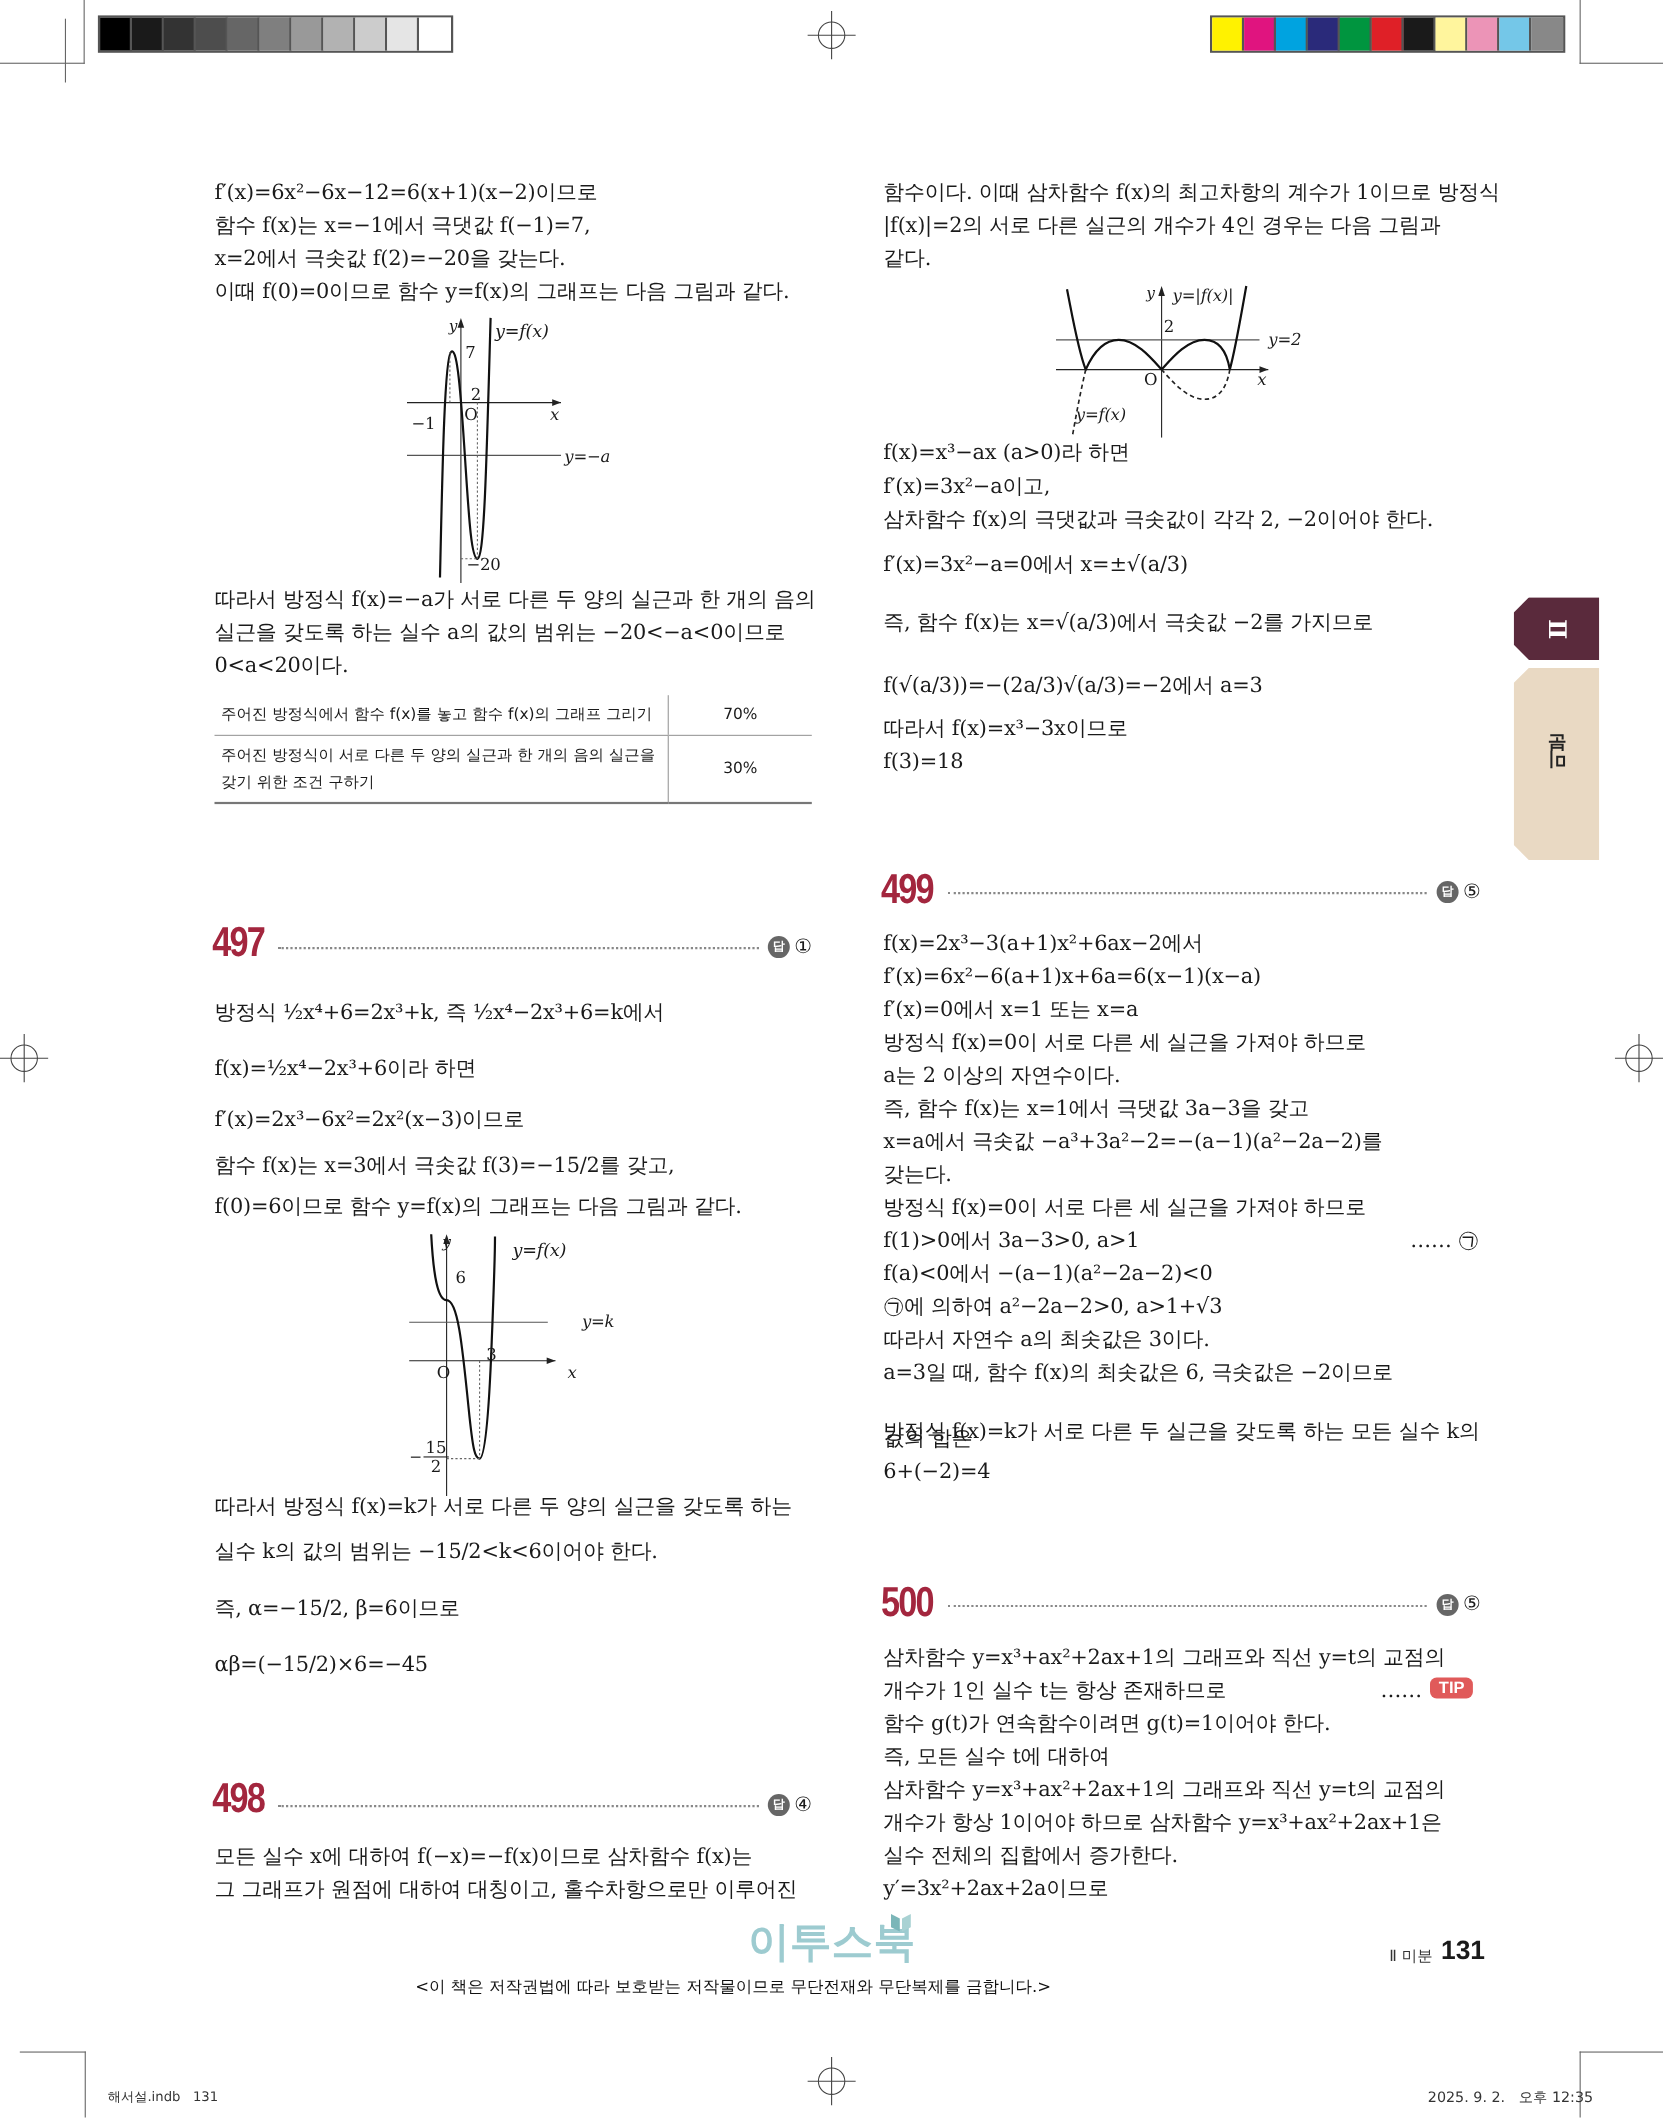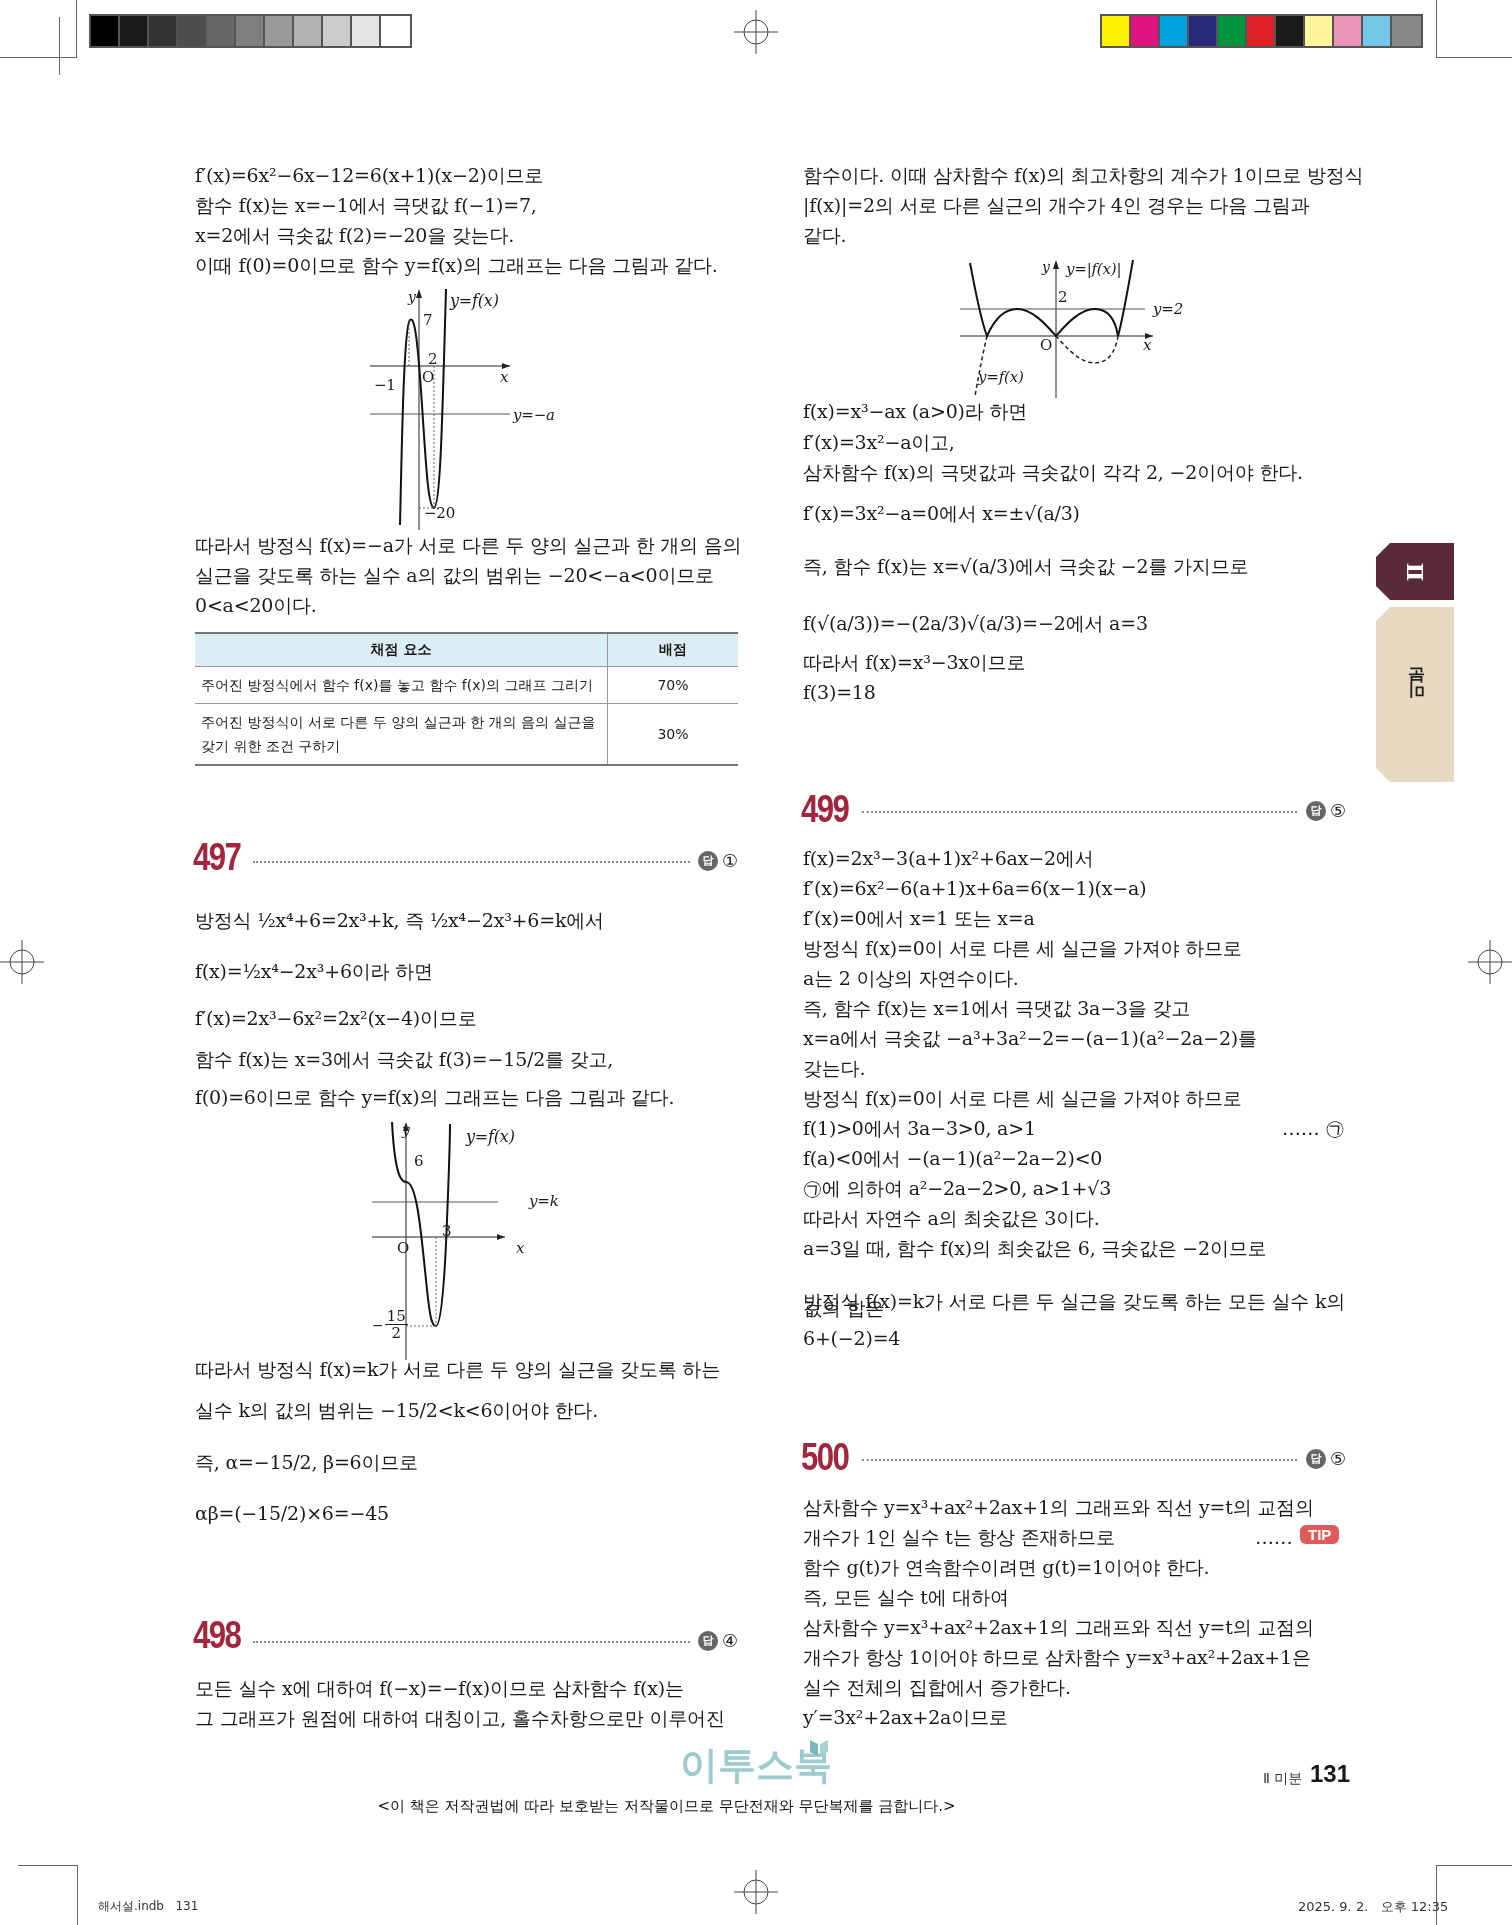--- a/index.html
+++ b/index.html
@@ -126,44 +126,40 @@
   <span class="line m" style="left:500px;top:362px;font-size:15px;">x</span>
   <span class="line m" style="left:513px;top:400px;font-size:15px;">y=−a</span>
   <span class="line" style="left:424px;top:498px;font-size:15px;">−20</span>
 
   <div class="line" style="left:195px;top:530px;">따라서 방정식 f(x)=−a가 서로 다른 두 양의 실근과 한 개의 음의</div>
   <div class="line" style="left:195px;top:560px;">실근을 갖도록 하는 실수 a의 값의 범위는 −20&lt;−a&lt;0이므로</div>
   <div class="line" style="left:195px;top:590px;">0&lt;a&lt;20이다.</div>
 
   <table class="score-table">
     <tbody>
-        <tr>
-      <th>채점 요소</th>
-      <th>배점</th>
-    </tr>
     <tr>
       <td>주어진 방정식에서 함수 f(x)를 놓고 함수 f(x)의 그래프 그리기</td>
       <td>70%</td>
     </tr>
     <tr>
       <td>주어진 방정식이 서로 다른 두 양의 실근과 한 개의 음의 실근을 갖기 위한 조건 구하기</td>
       <td>30%</td>
     </tr>
   </tbody>
     </table>
 
   <div class="qnum" style="left:193px;top:836px;">497</div>
   <div class="dots" style="left:253px;top:861px;width:437px;"></div>
   <div class="ans" style="left:698px;top:850px;">
     <span class="ans-badge">답</span>
     <span class="ans-num">①</span>
   </div>
   <div class="line" style="left:195px;top:905px;">방정식 ½x⁴+6=2x³+k, 즉 ½x⁴−2x³+6=k에서</div>
   <div class="line" style="left:195px;top:956px;">f(x)=½x⁴−2x³+6이라 하면</div>
-  <div class="line" style="left:195px;top:1003px;">f′(x)=2x³−6x²=2x²(x−4)이므로</div>
+  <div class="line" style="left:195px;top:1003px;">f′(x)=2x³−6x²=2x²(x−3)이므로</div>
   <div class="line" style="left:195px;top:1044px;">함수 f(x)는 x=3에서 극솟값 f(3)=−15/2를 갖고,</div>
   <div class="line" style="left:195px;top:1082px;">f(0)=6이므로 함수 y=f(x)의 그래프는 다음 그림과 같다.</div>
 
   <svg class="abs" style="left:370px;top:1120px;" width="210" height="240" viewBox="0 0 210 240">
     <line x1="2" y1="117" x2="135" y2="117" stroke="#222"></line>
     <polygon points="135,117 127,114 127,120" fill="#222"></polygon>
     <line x1="36" y1="240" x2="36" y2="4" stroke="#222"></line>
     <polygon points="36,2 33,11 39,11" fill="#222"></polygon>
     <line x1="2" y1="82" x2="128" y2="82" stroke="#555"></line>
     <path d="M22 2 C 24 40, 28 62, 36 62 C 46 62, 50 100, 56 160 C 60 200, 62 206, 66 206 C 70 206, 74 180, 77 100 C 79 50, 80 20, 80 4" fill="none" stroke="#111" stroke-width="2"></path>

